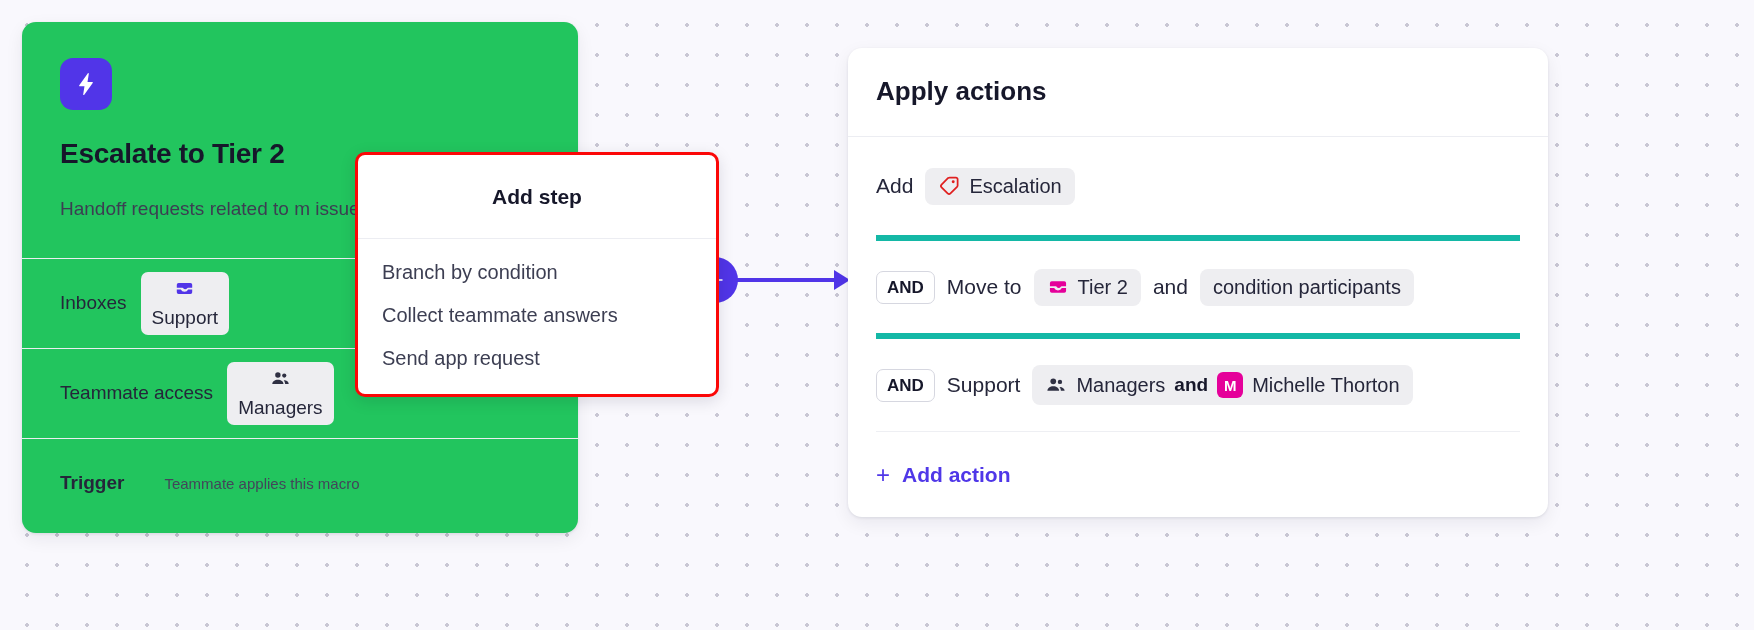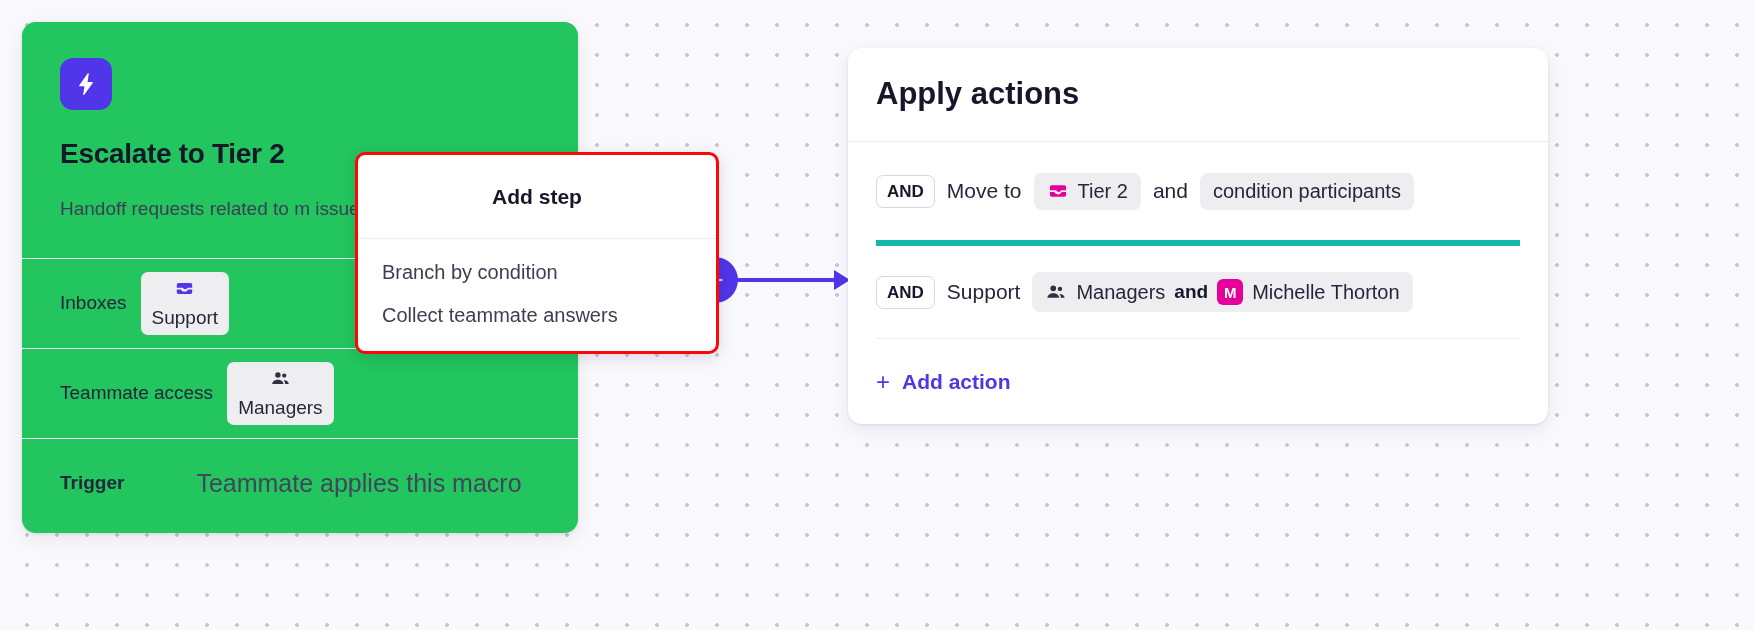--- a/index.html
+++ b/index.html
@@ -69,23 +69,23 @@
   .macro-row.first { margin-top: 32px; }
 
   .row-label {
     font-size: 19px;
     color: #25263a;
     white-space: nowrap;
   }
   .row-label.bold { font-weight: bold; }
 
   .row-value {
-    font-size: 25px;
+    font-size: 15px;
     color: #43455a;
-    margin-left: 72px;
+    margin-left: 40px;
   }
 
   .chip {
     display: inline-flex;
     align-items: center;
     gap: 8px;
     background: #eeeef1;
     border-radius: 7px;
     padding: 6px 11px;
     font-size: 19px;
@@ -165,21 +165,21 @@
     position: absolute;
     left: 848px;
     top: 48px;
     width: 700px;
     background: #ffffff;
     border-radius: 14px;
     box-shadow: 0 1px 3px rgba(16,18,40,.09), 0 6px 18px rgba(16,18,40,.07);
     z-index: 3;
   }
   .actions-title {
-    font-size: 31px;
+    font-size: 26px;
     font-weight: bold;
     color: #16172a;
     padding: 28px 12px 29px 28px;
     border-bottom: 1px solid #ecedf2;
   }
   .actions-body { padding: 0 28px; }
 
   .action-row {
     display: flex;
     align-items: center;
@@ -295,37 +295,48 @@
     <span class="row-label bold">Trigger</span>
     <span class="row-value">Teammate applies this macro</span>
   </div>
 </div>
 
 <div class="add-step-popup">
   <div class="popup-title">Add step</div>
   <div class="popup-list">
     <div class="popup-item">Branch by condition</div>
     <div class="popup-item">Collect teammate answers</div>
+    <div class="popup-item">Send app request</div>
   </div>
 </div>
 
 <div class="connector">
   <div class="conn-line"></div>
   <div class="conn-arrow"></div>
   <div class="conn-plus">
     <svg viewBox="0 0 24 24" aria-hidden="true">
       <path d="M11 3h2v8h8v2h-8v8h-2v-8H3v-2h8z" fill="#ffffff"></path>
     </svg>
   </div>
 </div>
 
 <div class="actions-card">
   <div class="actions-title">Apply actions</div>
   <div class="actions-body">
 
+    <div class="action-row">
+      <span class="action-text">Add</span>
+      <span class="action-chip">
+        <svg width="22" height="22" viewBox="0 0 24 24" aria-hidden="true">
+          <path d="M11.1 3.2 3.9 10.4a2.2 2.2 0 0 0 0 3.1l6.6 6.6a2.2 2.2 0 0 0 3.1 0l7.2-7.2c.4-.4.6-.9.6-1.5V4.6c0-1-.8-1.8-1.8-1.8h-6.9c-.6 0-1.2.2-1.6.4z" fill="none" stroke="#e02020" stroke-width="1.9"></path>
+          <circle cx="16.6" cy="7.3" r="1.6" fill="#e02020"></circle>
+        </svg>
+        <span>Escalation</span>
+      </span>
+    </div>
 
     <div class="action-row">
       <span class="and-badge">AND</span>
       <span class="action-text">Move to</span>
       <span class="action-chip">
         <svg width="22" height="22" viewBox="0 0 24 24" aria-hidden="true">
           <path d="M3.2 7.6a2 2 0 0 1 2-2h13.6a2 2 0 0 1 2 2v3.6h-4.9a1 1 0 0 0-.86.5 2.6 2.6 0 0 1-4.48 0 1 1 0 0 0-.86-.5H3.2z" fill="#e5009a"></path>
           <path d="M3.2 13.1h4.6a4.6 4.6 0 0 0 8.4 0h4.6v3.3a2 2 0 0 1-2 2H5.2a2 2 0 0 1-2-2z" fill="#e5009a"></path>
         </svg>
         <span>Tier 2</span>

